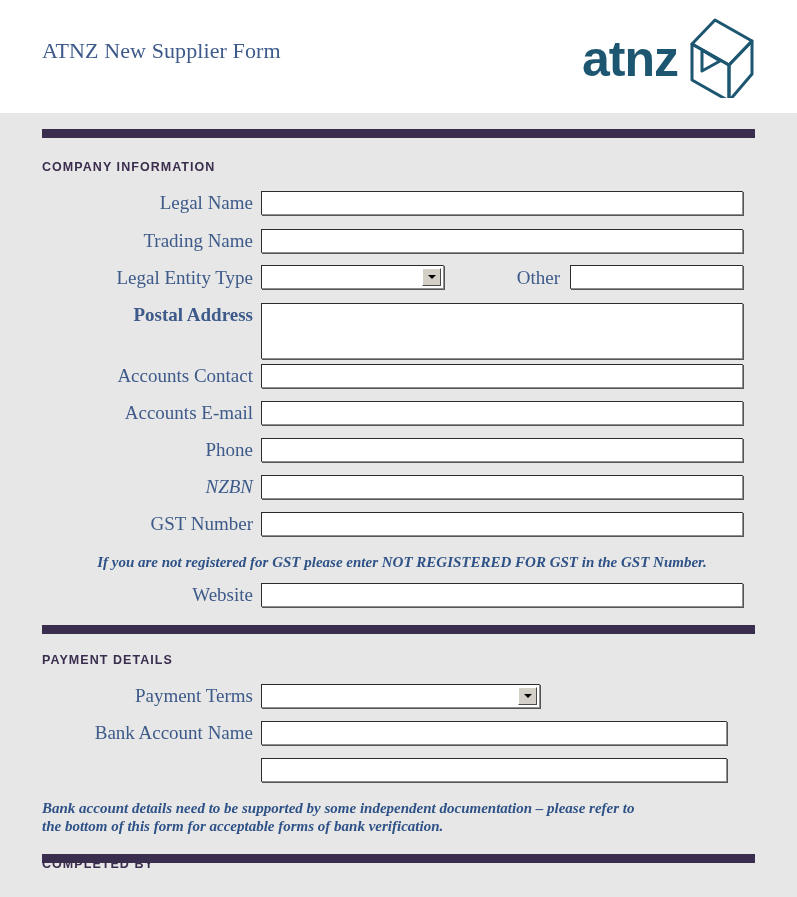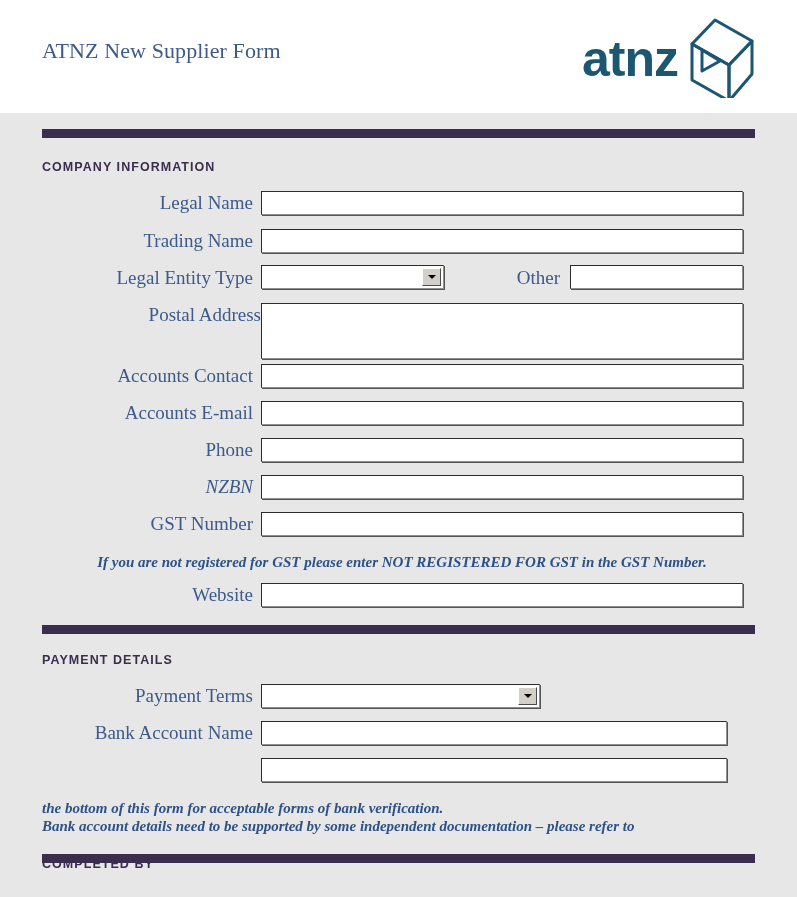--- a/index.html
+++ b/index.html
@@ -183,21 +183,21 @@
   <div class="combo" style="top:152px; left:261px; width:183px; height:24px;">
     <span class="combo-value"></span>
     <span class="combo-btn">
       <span class="combo-arrow"></span>
     </span>
   </div>
 
   <div class="field-label" style="top:154px; left:420px; width:140px;">Other</div>
   <input class="inp" type="text" style="top: 152px; left: 570px; width: 173px; height: 24px;" placeholder="">
 
-  <div class="field-label" style="top:191px; left:50px; width:211px;">Postal Address</div>
+  <div class="field-label" style="top:191px; left:42px; width:211px;font-weight:bold;">Postal Address</div>
   <textarea class="inp" style="top: 190px; left: 261px; width: 482px; height: 56px;" placeholder=""></textarea>
 
   <div class="field-label" style="top:252px; left:42px; width:211px;">Accounts Contact</div>
   <input class="inp" type="text" style="top: 251px; left: 261px; width: 482px; height: 24px;" placeholder="">
 
   <div class="field-label" style="top:289px; left:42px; width:211px;">Accounts E-mail</div>
   <input class="inp" type="text" style="top: 288px; left: 261px; width: 482px; height: 24px;" placeholder="">
 
   <div class="field-label" style="top:326px; left:42px; width:211px;">Phone</div>
   <input class="inp" type="text" style="top: 325px; left: 261px; width: 482px; height: 24px;" placeholder="">
@@ -223,20 +223,20 @@
       <span class="combo-arrow"></span>
     </span>
   </div>
 
   <div class="field-label" style="top:609px; left:42px; width:211px;">Bank Account Name</div>
   <input class="inp" type="text" style="top: 608px; left: 261px; width: 466px; height: 24px;" placeholder="">
 
   <input class="inp" type="text" style="top: 645px; left: 261px; width: 466px; height: 24px;" placeholder="">
 
   <div class="note" style="top:686px; left:42px; width:715px;">
+    <div>Bank account details need to be supported by some independent documentation – please refer to</div>
     <div>the bottom of this form for acceptable forms of bank verification.</div>
-    <div>Bank account details need to be supported by some independent documentation – please refer to</div>
   </div>
 
   <div class="rule" style="top:741px"></div>
   <div class="section-title" style="top:744px">COMPLETED BY</div>
 
 </div>
 
 </body></html>

